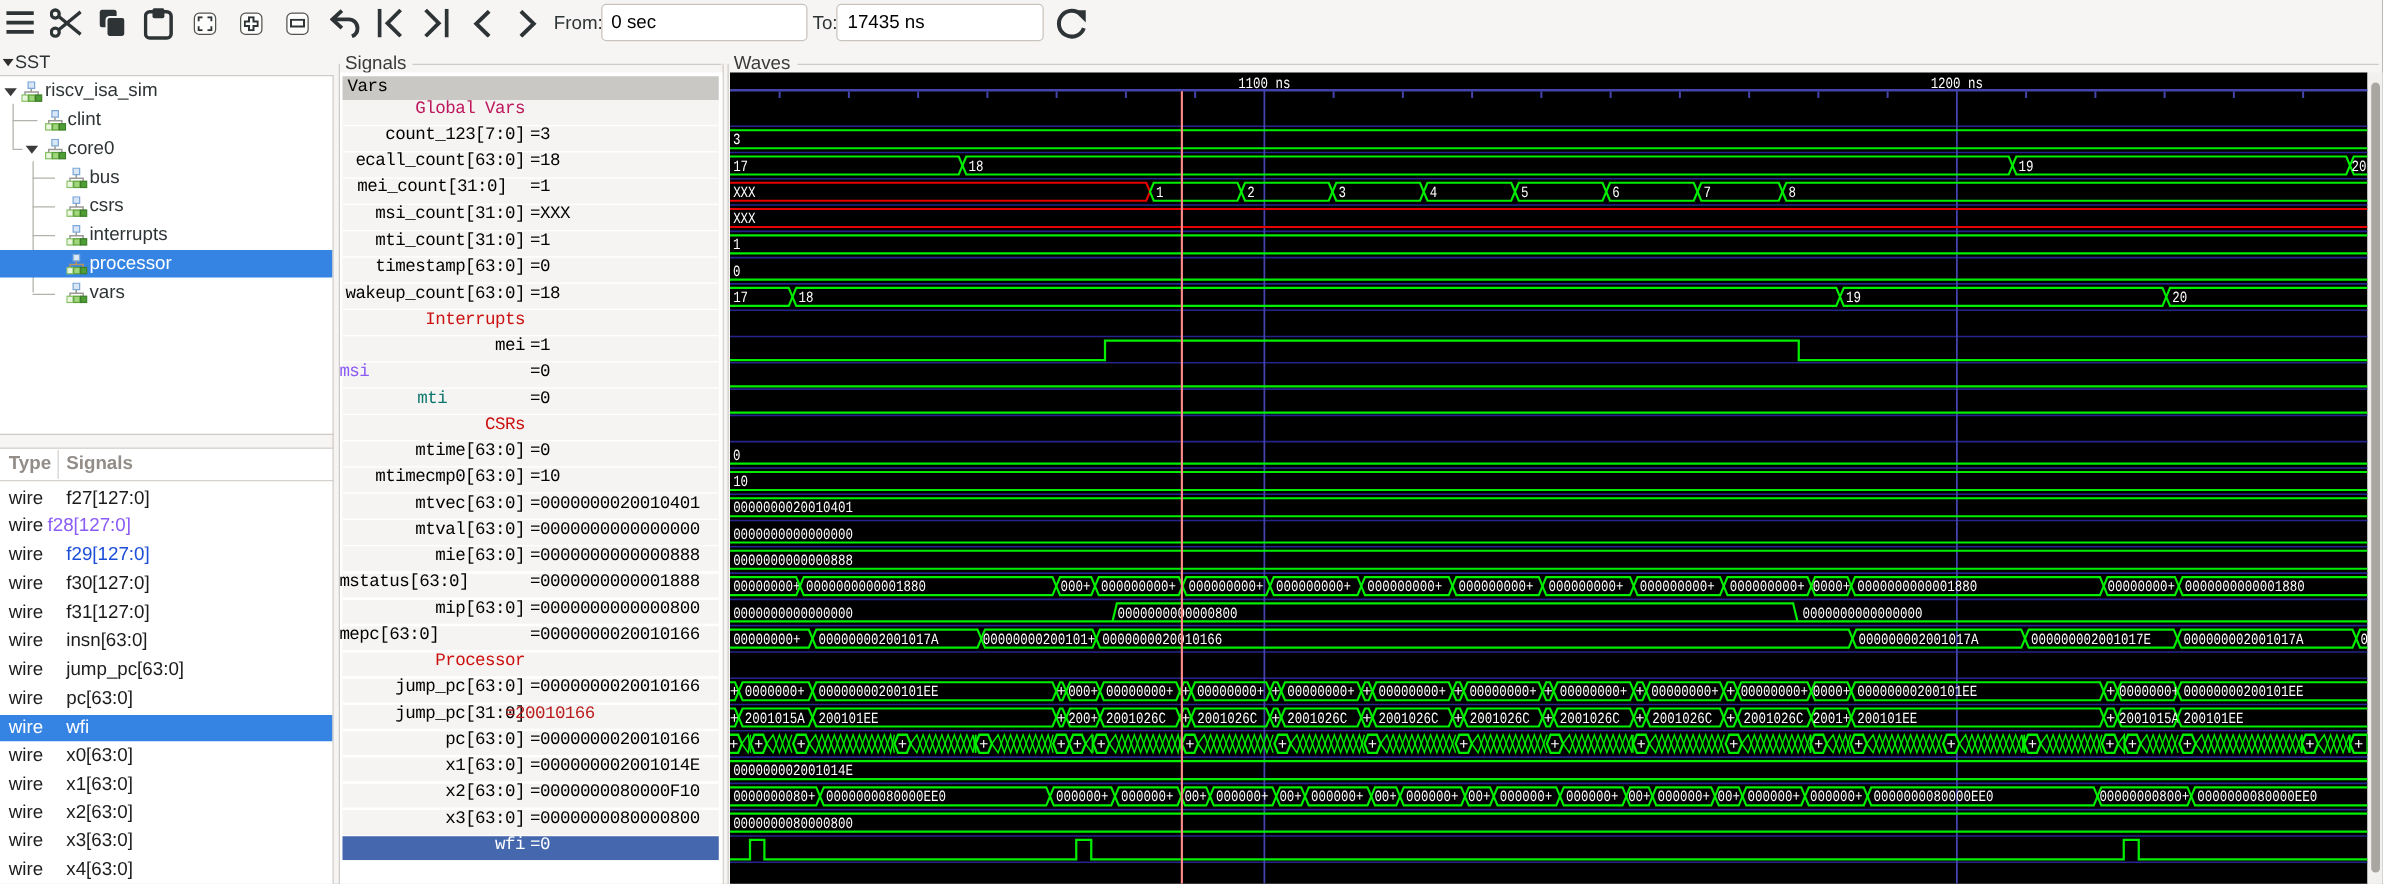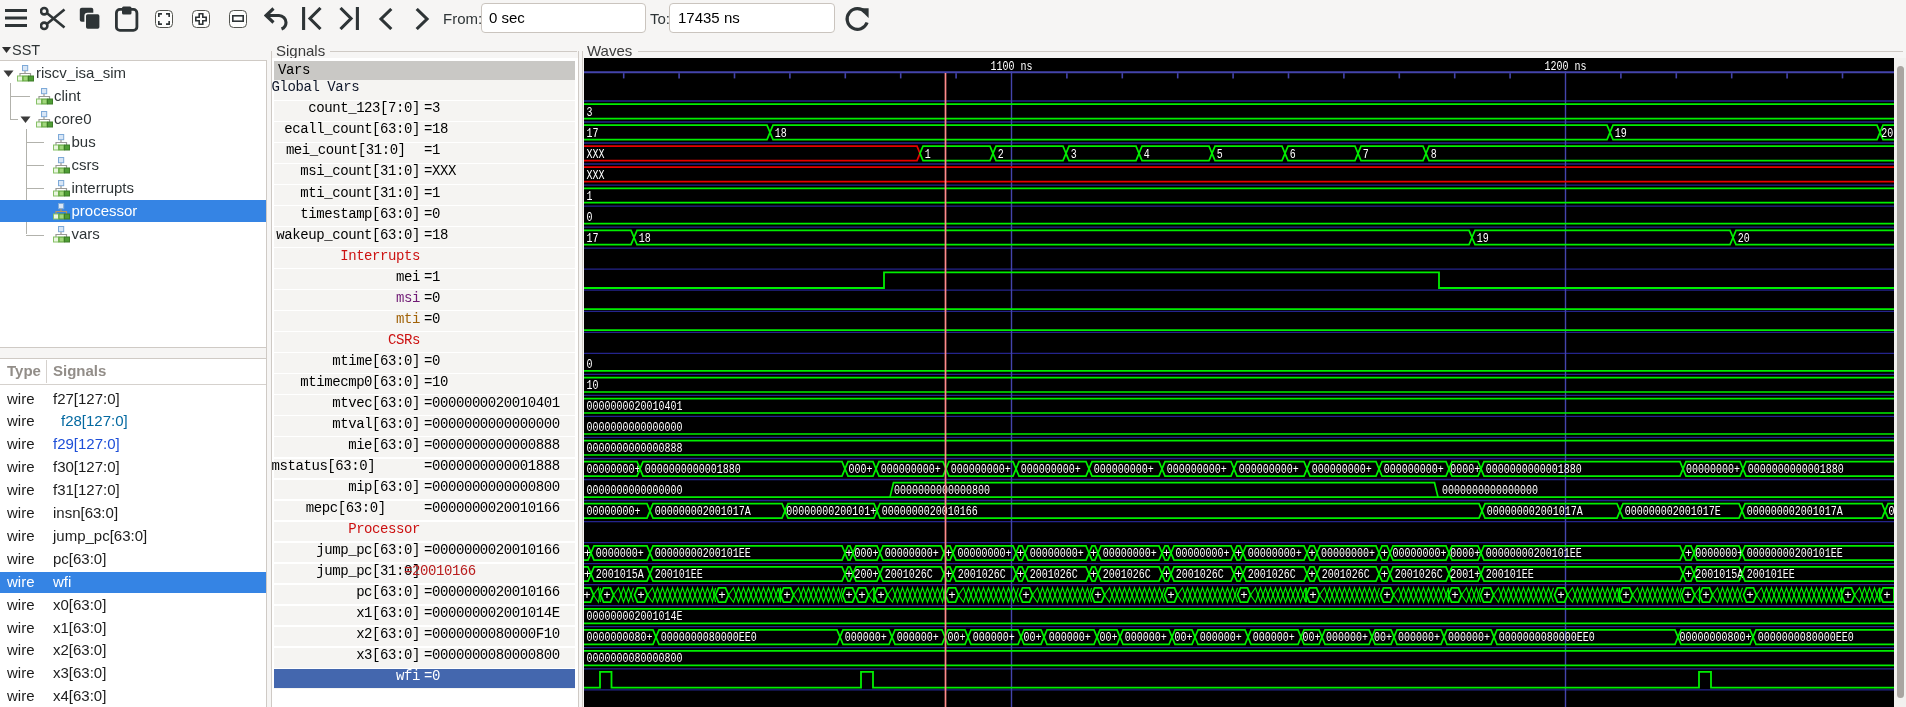--- a/index.html
+++ b/index.html
@@ -160,21 +160,21 @@
     <polygon points="0.5,0.5 10.5,0.5 5.5,7" fill="#3b3b3b"></polygon>
   </svg>
 <div style="position:absolute;left:0;top:358px;width:266.5px;height:349px;background:#fff;border-top:1px solid #cfcac5;box-sizing:border-box"></div>
 <div style="position:absolute;left:0;top:358px;width:266.5px;height:27px;border-bottom:1px solid #d5d1cd;box-sizing:border-box"></div>
 <div style="position:absolute;left:45.5px;top:360px;width:1px;height:23px;background:#d5d1cd"></div>
 <div style="position:absolute;left:7px;top:362px;font:bold 15px 'Liberation Sans',sans-serif;color:#928d88">Type</div>
 <div style="position:absolute;left:53px;top:362px;font:bold 15px 'Liberation Sans',sans-serif;color:#928d88">Signals</div>
 <div style="position:absolute;left:7px;top:389.5px;font:15px 'Liberation Sans',sans-serif;color:#1c1c1c">wire</div>
 <div style="position:absolute;left:53px;top:389.5px;font:15px 'Liberation Sans',sans-serif;color:#1c1c1c">f27[127:0]</div>
 <div style="position:absolute;left:7px;top:412.4px;font:15px 'Liberation Sans',sans-serif;color:#1c1c1c">wire</div>
-<div style="position:absolute;left:61px;top:412.4px;font:15px 'Liberation Sans',sans-serif;color:#0369a1">f28[127:0]</div>
+<div style="position:absolute;left:38px;top:412.4px;font:15px 'Liberation Sans',sans-serif;color:#8b5cf6">f28[127:0]</div>
 <div style="position:absolute;left:7px;top:435.3px;font:15px 'Liberation Sans',sans-serif;color:#1c1c1c">wire</div>
 <div style="position:absolute;left:53px;top:435.3px;font:15px 'Liberation Sans',sans-serif;color:#1d4ed8">f29[127:0]</div>
 <div style="position:absolute;left:7px;top:458.2px;font:15px 'Liberation Sans',sans-serif;color:#1c1c1c">wire</div>
 <div style="position:absolute;left:53px;top:458.2px;font:15px 'Liberation Sans',sans-serif;color:#1c1c1c">f30[127:0]</div>
 <div style="position:absolute;left:7px;top:481.1px;font:15px 'Liberation Sans',sans-serif;color:#1c1c1c">wire</div>
 <div style="position:absolute;left:53px;top:481.1px;font:15px 'Liberation Sans',sans-serif;color:#1c1c1c">f31[127:0]</div>
 <div style="position:absolute;left:7px;top:504.0px;font:15px 'Liberation Sans',sans-serif;color:#1c1c1c">wire</div>
 <div style="position:absolute;left:53px;top:504.0px;font:15px 'Liberation Sans',sans-serif;color:#1c1c1c">insn[63:0]</div>
 <div style="position:absolute;left:7px;top:526.9px;font:15px 'Liberation Sans',sans-serif;color:#1c1c1c">wire</div>
 <div style="position:absolute;left:53px;top:526.9px;font:15px 'Liberation Sans',sans-serif;color:#1c1c1c">jump_pc[63:0]</div>
@@ -229,58 +229,58 @@
 <div style="position:absolute;left:273.5px;top:499.2px;width:301.5px;height:1.4px;background:#ffffff"></div>
 <div style="position:absolute;left:273.5px;top:520.3px;width:301.5px;height:1.4px;background:#ffffff"></div>
 <div style="position:absolute;left:273.5px;top:541.3px;width:301.5px;height:1.4px;background:#ffffff"></div>
 <div style="position:absolute;left:273.5px;top:562.3px;width:301.5px;height:1.4px;background:#ffffff"></div>
 <div style="position:absolute;left:273.5px;top:583.3px;width:301.5px;height:1.4px;background:#ffffff"></div>
 <div style="position:absolute;left:273.5px;top:604.4px;width:301.5px;height:1.4px;background:#ffffff"></div>
 <div style="position:absolute;left:273.5px;top:625.4px;width:301.5px;height:1.4px;background:#ffffff"></div>
 <div style="position:absolute;left:273.5px;top:646.4px;width:301.5px;height:1.4px;background:#ffffff"></div>
 <div style="position:absolute;left:273.5px;top:667.5px;width:301.5px;height:1.4px;background:#ffffff"></div>
 <div style="position:absolute;left:273.5px;top:688.5px;width:301.5px;height:1.4px;background:#ffffff"></div>
-<div style="position:absolute;left:271.5px;top:79.3px;width:148.5px;height:21.03px;line-height:21.03px;text-align:left;color:#0f172a;font:14px 'Liberation Mono',monospace;letter-spacing:-0.42px;white-space:pre">Global Vars</div>
+<div style="position:absolute;left:271.5px;top:79.3px;width:148.5px;height:21.03px;line-height:21.03px;text-align:right;color:#be185d;font:14px 'Liberation Mono',monospace;letter-spacing:-0.42px;white-space:pre">Global Vars</div>
 <div style="position:absolute;left:271.5px;top:100.4px;width:148.5px;height:21.03px;line-height:21.03px;text-align:right;color:#000;font:14px 'Liberation Mono',monospace;letter-spacing:-0.42px;white-space:pre">count_123[7:0]</div>
 <div style="position:absolute;left:424px;top:100.4px;height:21.03px;line-height:21.03px;color:#000;font:14px 'Liberation Mono',monospace;letter-spacing:-0.42px;white-space:pre">=3</div>
 <div style="position:absolute;left:271.5px;top:121.4px;width:148.5px;height:21.03px;line-height:21.03px;text-align:right;color:#000;font:14px 'Liberation Mono',monospace;letter-spacing:-0.42px;white-space:pre">ecall_count[63:0]</div>
 <div style="position:absolute;left:424px;top:121.4px;height:21.03px;line-height:21.03px;color:#000;font:14px 'Liberation Mono',monospace;letter-spacing:-0.42px;white-space:pre">=18</div>
 <div style="position:absolute;left:271.5px;top:142.4px;width:148.5px;height:21.03px;line-height:21.03px;text-align:center;color:#000;font:14px 'Liberation Mono',monospace;letter-spacing:-0.42px;white-space:pre">mei_count[31:0]</div>
 <div style="position:absolute;left:424px;top:142.4px;height:21.03px;line-height:21.03px;color:#000;font:14px 'Liberation Mono',monospace;letter-spacing:-0.42px;white-space:pre">=1</div>
 <div style="position:absolute;left:271.5px;top:163.4px;width:148.5px;height:21.03px;line-height:21.03px;text-align:right;color:#000;font:14px 'Liberation Mono',monospace;letter-spacing:-0.42px;white-space:pre">msi_count[31:0]</div>
 <div style="position:absolute;left:424px;top:163.4px;height:21.03px;line-height:21.03px;color:#000;font:14px 'Liberation Mono',monospace;letter-spacing:-0.42px;white-space:pre">=XXX</div>
 <div style="position:absolute;left:271.5px;top:184.5px;width:148.5px;height:21.03px;line-height:21.03px;text-align:right;color:#000;font:14px 'Liberation Mono',monospace;letter-spacing:-0.42px;white-space:pre">mti_count[31:0]</div>
 <div style="position:absolute;left:424px;top:184.5px;height:21.03px;line-height:21.03px;color:#000;font:14px 'Liberation Mono',monospace;letter-spacing:-0.42px;white-space:pre">=1</div>
 <div style="position:absolute;left:271.5px;top:205.5px;width:148.5px;height:21.03px;line-height:21.03px;text-align:right;color:#000;font:14px 'Liberation Mono',monospace;letter-spacing:-0.42px;white-space:pre">timestamp[63:0]</div>
 <div style="position:absolute;left:424px;top:205.5px;height:21.03px;line-height:21.03px;color:#000;font:14px 'Liberation Mono',monospace;letter-spacing:-0.42px;white-space:pre">=0</div>
 <div style="position:absolute;left:271.5px;top:226.5px;width:148.5px;height:21.03px;line-height:21.03px;text-align:right;color:#000;font:14px 'Liberation Mono',monospace;letter-spacing:-0.42px;white-space:pre">wakeup_count[63:0]</div>
 <div style="position:absolute;left:424px;top:226.5px;height:21.03px;line-height:21.03px;color:#000;font:14px 'Liberation Mono',monospace;letter-spacing:-0.42px;white-space:pre">=18</div>
 <div style="position:absolute;left:271.5px;top:247.6px;width:148.5px;height:21.03px;line-height:21.03px;text-align:right;color:#cc1111;font:14px 'Liberation Mono',monospace;letter-spacing:-0.42px;white-space:pre">Interrupts</div>
 <div style="position:absolute;left:271.5px;top:268.6px;width:148.5px;height:21.03px;line-height:21.03px;text-align:right;color:#000;font:14px 'Liberation Mono',monospace;letter-spacing:-0.42px;white-space:pre">mei</div>
 <div style="position:absolute;left:424px;top:268.6px;height:21.03px;line-height:21.03px;color:#000;font:14px 'Liberation Mono',monospace;letter-spacing:-0.42px;white-space:pre">=1</div>
-<div style="position:absolute;left:271.5px;top:289.6px;width:148.5px;height:21.03px;line-height:21.03px;text-align:right;color:#701a75;font:14px 'Liberation Mono',monospace;letter-spacing:-0.42px;white-space:pre">msi</div>
+<div style="position:absolute;left:271.5px;top:289.6px;width:148.5px;height:21.03px;line-height:21.03px;color:#8b5cf6;font:14px 'Liberation Mono',monospace;letter-spacing:-0.42px;white-space:pre">msi</div>
 <div style="position:absolute;left:424px;top:289.6px;height:21.03px;line-height:21.03px;color:#000;font:14px 'Liberation Mono',monospace;letter-spacing:-0.42px;white-space:pre">=0</div>
-<div style="position:absolute;left:271.5px;top:310.7px;width:148.5px;height:21.03px;line-height:21.03px;text-align:right;color:#a16207;font:14px 'Liberation Mono',monospace;letter-spacing:-0.42px;white-space:pre">mti</div>
+<div style="position:absolute;left:271.5px;top:310.7px;width:148.5px;height:21.03px;line-height:21.03px;text-align:center;color:#0f766e;font:14px 'Liberation Mono',monospace;letter-spacing:-0.42px;white-space:pre">mti</div>
 <div style="position:absolute;left:424px;top:310.7px;height:21.03px;line-height:21.03px;color:#000;font:14px 'Liberation Mono',monospace;letter-spacing:-0.42px;white-space:pre">=0</div>
 <div style="position:absolute;left:271.5px;top:331.7px;width:148.5px;height:21.03px;line-height:21.03px;text-align:right;color:#cc1111;font:14px 'Liberation Mono',monospace;letter-spacing:-0.42px;white-space:pre">CSRs</div>
 <div style="position:absolute;left:271.5px;top:352.7px;width:148.5px;height:21.03px;line-height:21.03px;text-align:right;color:#000;font:14px 'Liberation Mono',monospace;letter-spacing:-0.42px;white-space:pre">mtime[63:0]</div>
 <div style="position:absolute;left:424px;top:352.7px;height:21.03px;line-height:21.03px;color:#000;font:14px 'Liberation Mono',monospace;letter-spacing:-0.42px;white-space:pre">=0</div>
 <div style="position:absolute;left:271.5px;top:373.8px;width:148.5px;height:21.03px;line-height:21.03px;text-align:right;color:#000;font:14px 'Liberation Mono',monospace;letter-spacing:-0.42px;white-space:pre">mtimecmp0[63:0]</div>
 <div style="position:absolute;left:424px;top:373.8px;height:21.03px;line-height:21.03px;color:#000;font:14px 'Liberation Mono',monospace;letter-spacing:-0.42px;white-space:pre">=10</div>
 <div style="position:absolute;left:271.5px;top:394.8px;width:148.5px;height:21.03px;line-height:21.03px;text-align:right;color:#000;font:14px 'Liberation Mono',monospace;letter-spacing:-0.42px;white-space:pre">mtvec[63:0]</div>
 <div style="position:absolute;left:424px;top:394.8px;height:21.03px;line-height:21.03px;color:#000;font:14px 'Liberation Mono',monospace;letter-spacing:-0.42px;white-space:pre">=0000000020010401</div>
 <div style="position:absolute;left:271.5px;top:415.8px;width:148.5px;height:21.03px;line-height:21.03px;text-align:right;color:#000;font:14px 'Liberation Mono',monospace;letter-spacing:-0.42px;white-space:pre">mtval[63:0]</div>
 <div style="position:absolute;left:424px;top:415.8px;height:21.03px;line-height:21.03px;color:#000;font:14px 'Liberation Mono',monospace;letter-spacing:-0.42px;white-space:pre">=0000000000000000</div>
 <div style="position:absolute;left:271.5px;top:436.8px;width:148.5px;height:21.03px;line-height:21.03px;text-align:right;color:#000;font:14px 'Liberation Mono',monospace;letter-spacing:-0.42px;white-space:pre">mie[63:0]</div>
 <div style="position:absolute;left:424px;top:436.8px;height:21.03px;line-height:21.03px;color:#000;font:14px 'Liberation Mono',monospace;letter-spacing:-0.42px;white-space:pre">=0000000000000888</div>
 <div style="position:absolute;left:271.5px;top:457.9px;width:148.5px;height:21.03px;line-height:21.03px;text-align:left;color:#000;font:14px 'Liberation Mono',monospace;letter-spacing:-0.42px;white-space:pre">mstatus[63:0]</div>
 <div style="position:absolute;left:424px;top:457.9px;height:21.03px;line-height:21.03px;color:#000;font:14px 'Liberation Mono',monospace;letter-spacing:-0.42px;white-space:pre">=0000000000001888</div>
 <div style="position:absolute;left:271.5px;top:478.9px;width:148.5px;height:21.03px;line-height:21.03px;text-align:right;color:#000;font:14px 'Liberation Mono',monospace;letter-spacing:-0.42px;white-space:pre">mip[63:0]</div>
 <div style="position:absolute;left:424px;top:478.9px;height:21.03px;line-height:21.03px;color:#000;font:14px 'Liberation Mono',monospace;letter-spacing:-0.42px;white-space:pre">=0000000000000800</div>
-<div style="position:absolute;left:271.5px;top:499.9px;width:148.5px;height:21.03px;line-height:21.03px;text-align:center;color:#000;font:14px 'Liberation Mono',monospace;letter-spacing:-0.42px;white-space:pre">mepc[63:0]</div>
+<div style="position:absolute;left:271.5px;top:499.9px;width:148.5px;height:21.03px;line-height:21.03px;text-align:left;color:#000;font:14px 'Liberation Mono',monospace;letter-spacing:-0.42px;white-space:pre">mepc[63:0]</div>
 <div style="position:absolute;left:424px;top:499.9px;height:21.03px;line-height:21.03px;color:#000;font:14px 'Liberation Mono',monospace;letter-spacing:-0.42px;white-space:pre">=0000000020010166</div>
 <div style="position:absolute;left:271.5px;top:521.0px;width:148.5px;height:21.03px;line-height:21.03px;text-align:right;color:#cc1111;font:14px 'Liberation Mono',monospace;letter-spacing:-0.42px;white-space:pre">Processor</div>
 <div style="position:absolute;left:271.5px;top:542.0px;width:148.5px;height:21.03px;line-height:21.03px;text-align:right;color:#000;font:14px 'Liberation Mono',monospace;letter-spacing:-0.42px;white-space:pre">jump_pc[63:0]</div>
 <div style="position:absolute;left:424px;top:542.0px;height:21.03px;line-height:21.03px;color:#000;font:14px 'Liberation Mono',monospace;letter-spacing:-0.42px;white-space:pre">=0000000020010166</div>
 <div style="position:absolute;left:271.5px;top:563.0px;width:148.5px;height:21.03px;line-height:21.03px;text-align:right;color:#000;font:14px 'Liberation Mono',monospace;letter-spacing:-0.42px;white-space:pre">jump_pc[31:0]</div>
 <div style="position:absolute;left:404px;top:563.0px;height:21.03px;line-height:21.03px;color:#b91c1c;font:14px 'Liberation Mono',monospace;letter-spacing:-0.42px;white-space:pre">=20010166</div>
 <div style="position:absolute;left:271.5px;top:584.0px;width:148.5px;height:21.03px;line-height:21.03px;text-align:right;color:#000;font:14px 'Liberation Mono',monospace;letter-spacing:-0.42px;white-space:pre">pc[63:0]</div>
 <div style="position:absolute;left:424px;top:584.0px;height:21.03px;line-height:21.03px;color:#000;font:14px 'Liberation Mono',monospace;letter-spacing:-0.42px;white-space:pre">=0000000020010166</div>
 <div style="position:absolute;left:271.5px;top:605.1px;width:148.5px;height:21.03px;line-height:21.03px;text-align:right;color:#000;font:14px 'Liberation Mono',monospace;letter-spacing:-0.42px;white-space:pre">x1[63:0]</div>
 <div style="position:absolute;left:424px;top:605.1px;height:21.03px;line-height:21.03px;color:#000;font:14px 'Liberation Mono',monospace;letter-spacing:-0.42px;white-space:pre">=000000002001014E</div>

